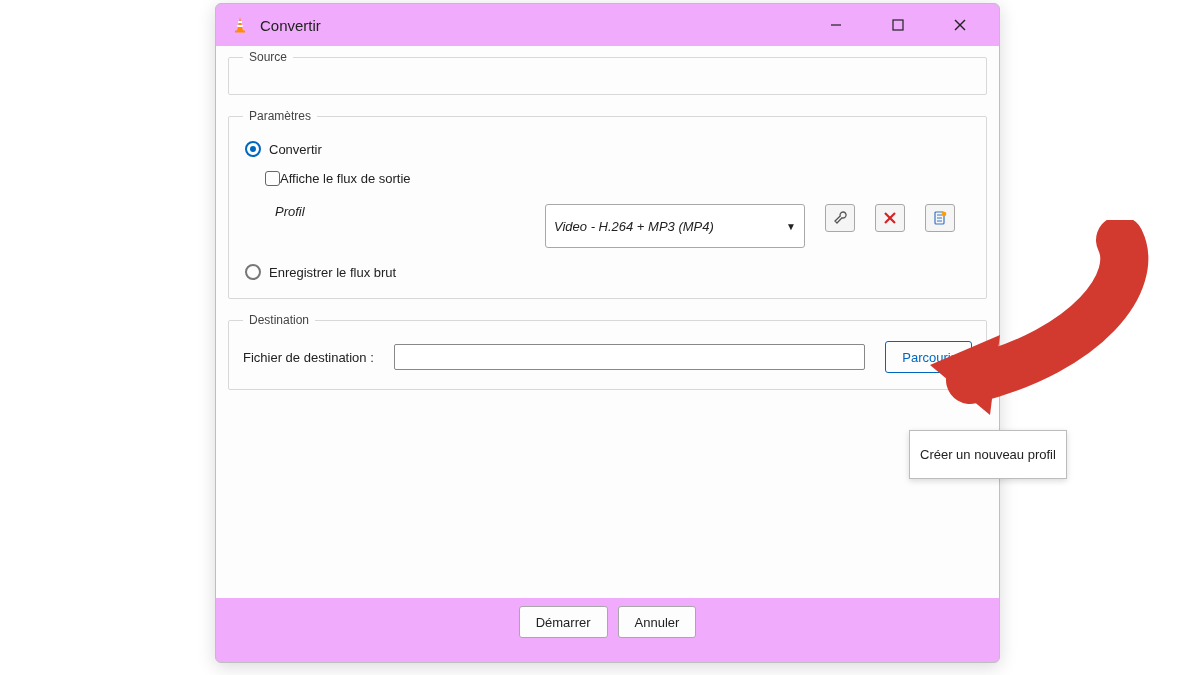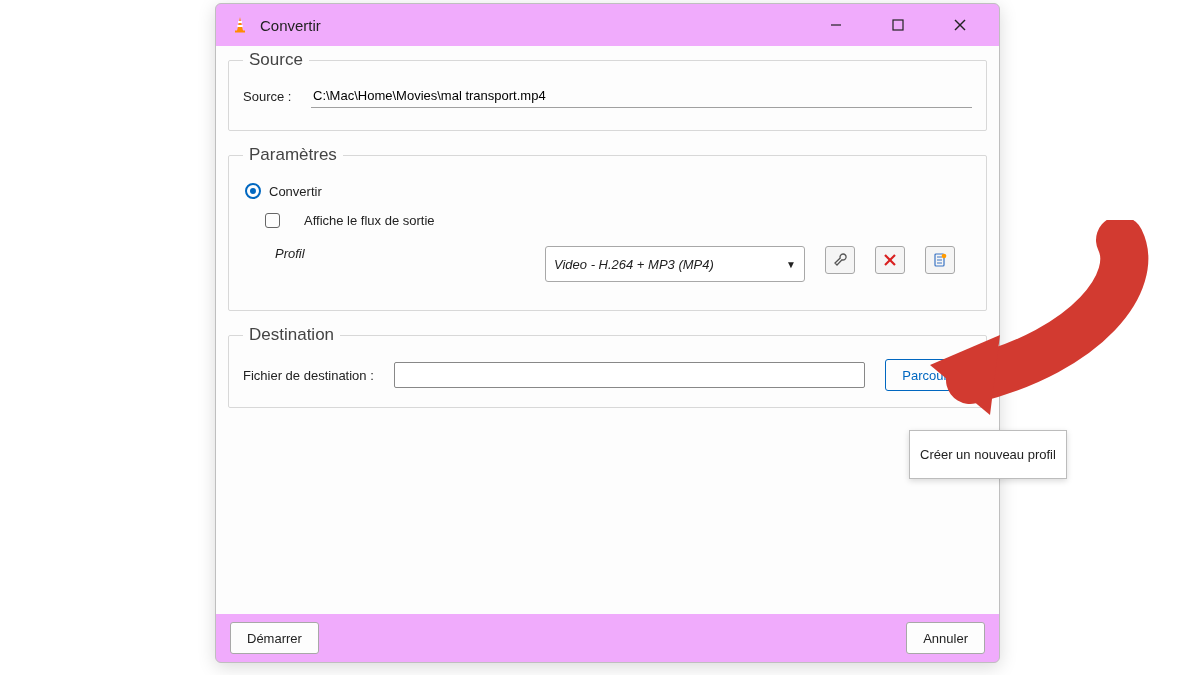--- a/index.html
+++ b/index.html
@@ -63,21 +63,21 @@
   fieldset {
     border: 1px solid #d8d8d8;
     border-radius: 2px;
     margin: 0;
     padding: 14px 14px 16px 14px;
     position: relative;
   }
   legend {
     padding: 0 6px;
     color: #444;
-    font-size: 17px;
+    font-size: 12px;
   }
   .row {
     display: flex;
     align-items: center;
     gap: 8px;
     margin-bottom: 6px;
   }
   .row-label { min-width: 60px; }
   .underline-field {
     flex: 1;
@@ -100,38 +100,38 @@
     position: relative;
     display: inline-block;
   }
   .radio-custom.checked::after {
     content: "";
     position: absolute;
     left: 3px; top: 3px; right: 3px; bottom: 3px;
     background: #0067c0; border-radius: 50%;
   }
   .radio-custom.unchecked { border-color: #777; }
-  .chk-row { display: flex; align-items: flex-start; gap: 24px; margin: 6px 0 6px 22px; }
+  .chk-row { display: flex; align-items: flex-start; gap: 0; margin: 6px 0 6px 22px; }
   .chk {
     width: 15px; height: 15px;
     border: 1.5px solid #666;
     border-radius: 3px;
     display: inline-block;
   }
   .profile-row {
     display: flex; align-items: flex-start; gap: 20px;
     margin: 18px 0 12px 32px;
     font-style: italic;
   }
   .profile-label { min-width: 50px; }
   .select {
     flex: 0 0 260px;
     border: 1px solid #a8a8a8;
     border-radius: 3px;
-    height: 36px;
+    height: 44px;
     display: flex; align-items: center;
     padding: 0 8px;
     background: #fff;
     position: relative;
     margin-left: 210px;
   }
   .select-caret {
     margin-left: auto;
     font-size: 10px;
   }
@@ -156,22 +156,22 @@
     height: 32px;
     padding: 0 16px;
     border: 1px solid #a8a8a8;
     border-radius: 3px;
     background: #fdfdfd;
     font-size: 13px;
     display: inline-flex; align-items: center; justify-content: center;
   }
   .btn.primary-outline { border: 1.5px solid #0067c0; color: #0067c0; }
   .footer {
-    display: flex; justify-content: space-between; gap: 10px;
-    padding: 8px 14px 8px 14px;
+    display: flex; justify-content: center; gap: 10px;
+    padding: 8px 14px 24px 14px;
   }
   .tooltip {
     position: absolute;
     left: 909px;
     top: 430px;
     background: #fff;
     border: 1px solid #bcbcbc;
     padding: 16px 10px;
     font-size: 13px;
     box-shadow: 0 2px 6px rgba(0,0,0,0.15);
@@ -216,24 +216,20 @@
             <line x1="12" y1="2" x2="2" y2="12" stroke="#222" stroke-width="1.4"></line>
           </svg>
       </span>
     </div>
   </div>
 
   <div class="content">
 
     <fieldset>
       <legend>Source</legend>
-      <div class="row">
-        <span class="row-label">Source :</span>
-        <input class="underline-field" readonly="" value="C:\Mac\Home\Movies\mal transport.mp4" style="">
-      </div>
     </fieldset>
 
     <fieldset>
       <legend>Paramètres</legend>
 
       <div class="radio-row">
         <span class="radio-custom checked"></span>
         <span>Convertir</span>
       </div>
 
@@ -263,20 +259,24 @@
           <svg width="16" height="16">
             <rect x="3" y="2" width="9" height="12" rx="1" fill="none" stroke="#3a74c4" stroke-width="1.2"></rect>
             <line x1="5" y1="5" x2="10" y2="5" stroke="#3a74c4" stroke-width="1"></line>
             <line x1="5" y1="8" x2="10" y2="8" stroke="#3a74c4" stroke-width="1"></line>
             <line x1="5" y1="11" x2="10" y2="11" stroke="#3a74c4" stroke-width="1"></line>
             <circle cx="12" cy="4" r="2.3" fill="#ff9a00"></circle>
           </svg>
         </span>
       </div>
 
+      <div class="radio-row" style="margin:16px 0 2px 2px">
+        <span class="radio-custom unchecked"></span>
+        <span>Enregistrer le flux brut</span>
+      </div>
     </fieldset>
 
     <fieldset>
       <legend>Destination</legend>
       <div class="dest-row">
         <span>Fichier de destination :</span>
         <input class="dest-input" value="" style="">
         <span class="btn primary-outline">Parcourir</span>
       </div>
     </fieldset>

